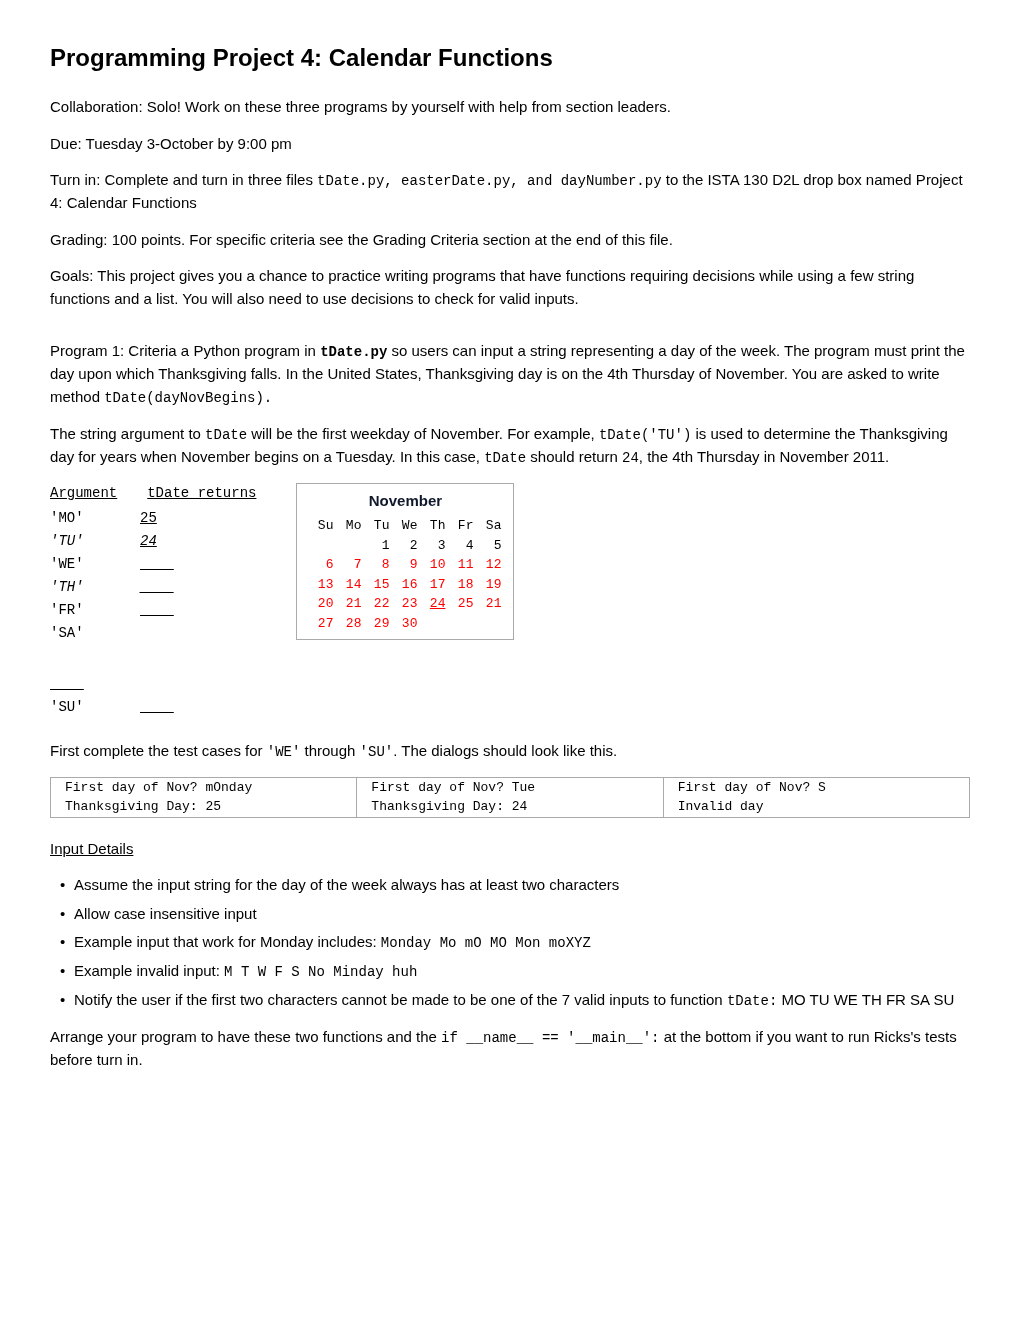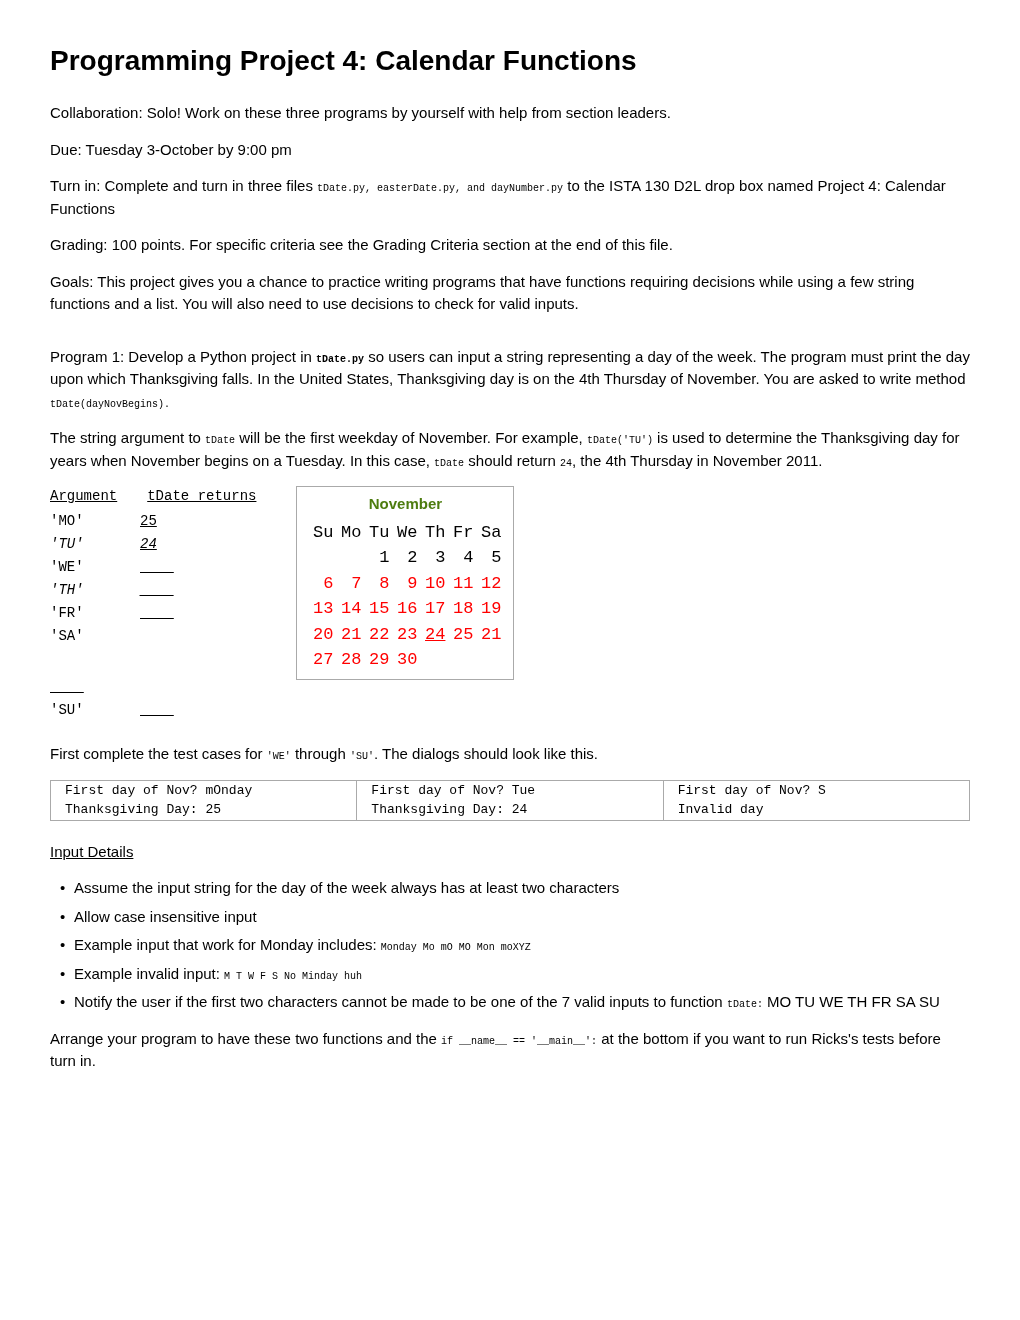--- a/index.html
+++ b/index.html
@@ -6,30 +6,30 @@
     body {
       font-family: Arial, sans-serif;
       font-size: 15px;
       color: #000;
       background: #fff;
       padding: 40px 50px;
       max-width: 1020px;
       line-height: 1.5;
     }
     h1 {
-      font-size: 28px;
+      font-size: 24px;
       font-weight: bold;
       margin-bottom: 20px;
     }
     p {
       margin-bottom: 14px;
     }
     code, .mono {
       font-family: 'Courier New', Courier, monospace;
-      font-size: 10px;
+      font-size: 14px;
     }
     .underline { text-decoration: underline; }
 
     
     .argument-section {
       display: flex;
       align-items: flex-start;
       gap: 40px;
       margin-bottom: 20px;
     }
@@ -66,26 +66,26 @@
     
     .calendar {
       border: 1px solid #aaa;
       padding: 6px 10px;
       min-width: 210px;
     }
     .calendar-title {
       text-align: center;
       font-weight: bold;
       font-size: 15px;
-      color: #4d7c0f;
+      color: #0f172a;
       margin-bottom: 4px;
     }
     .calendar-grid {
       font-family: 'Courier New', Courier, monospace;
-      font-size: 17px;
+      font-size: 13px;
     }
     .cal-row {
       display: flex;
       gap: 0;
     }
     .cal-cell {
       width: 28px;
       text-align: right;
       padding-right: 2px;
     }
@@ -150,21 +150,21 @@
 <p>
   <span>Turn in: Complete and turn in three files </span><span class="mono">tDate.py, easterDate.py, and dayNumber.py</span><span> to the ISTA 130 D2L drop box named Project 4: Calendar Functions</span>
 </p>
 
 <p>Grading: 100 points. For specific criteria see the Grading Criteria section at the end of this file.</p>
 <p>Goals: This project gives you a chance to practice writing programs that have functions requiring decisions while using a few string functions and a list. You will also need to use decisions to check for valid inputs.</p>
 
 <div class="spacer"></div>
 
 <p>
-  <span>Program 1: Develop a Python project in </span><strong><span class="mono">tDate.py</span></strong><span> so users can input a string representing a day of the week. The program must print the day upon which Thanksgiving falls. In the United States, Thanksgiving day is on the 4th Thursday of November. You are asked to write method </span><span class="mono">tDate(dayNovBegins).</span>
+  <span>Program 1: Criteria a Python program in </span><strong><span class="mono">tDate.py</span></strong><span> so users can input a string representing a day of the week. The program must print the day upon which Thanksgiving falls. In the United States, Thanksgiving day is on the 4th Thursday of November. You are asked to write method </span><span class="mono">tDate(dayNovBegins).</span>
 </p>
 
 <p>
   <span>The string argument to </span><span class="mono">tDate</span><span> will be the first weekday of November. For example, </span><span class="mono">tDate('TU')</span><span> is used to determine the Thanksgiving day for years when November begins on a Tuesday. In this case, </span><span class="mono">tDate</span><span> should return </span><span class="mono">24</span><span>, the 4th Thursday in November 2011.</span>
 </p>
 
 <div class="argument-section">
   <div class="argument-table">
     <div class="header-row">
       <span class="col-arg underline">Argument</span>

